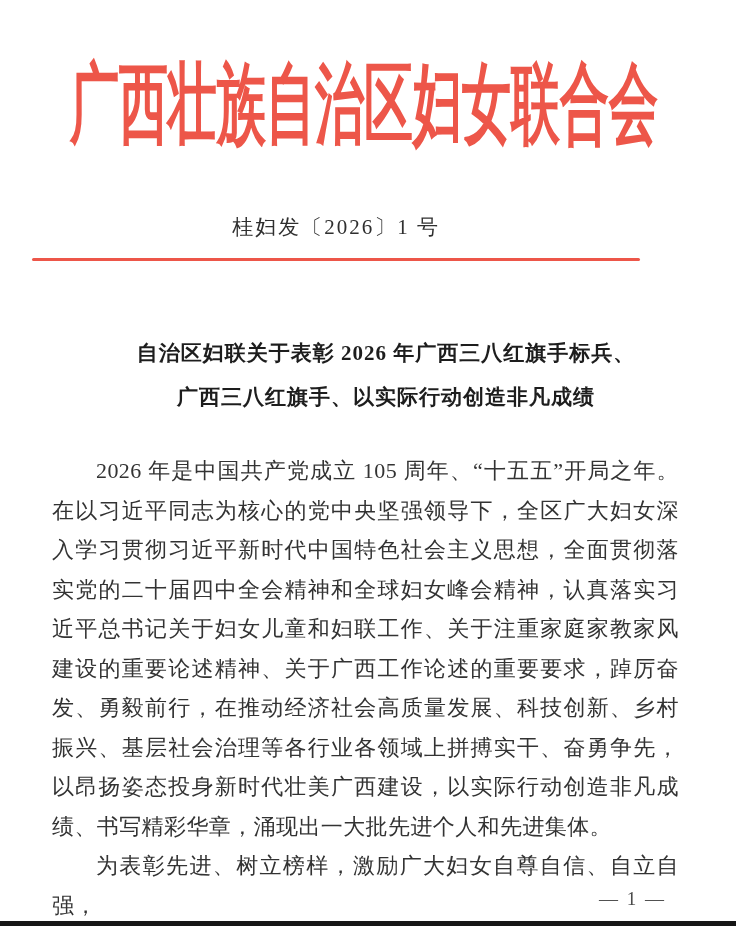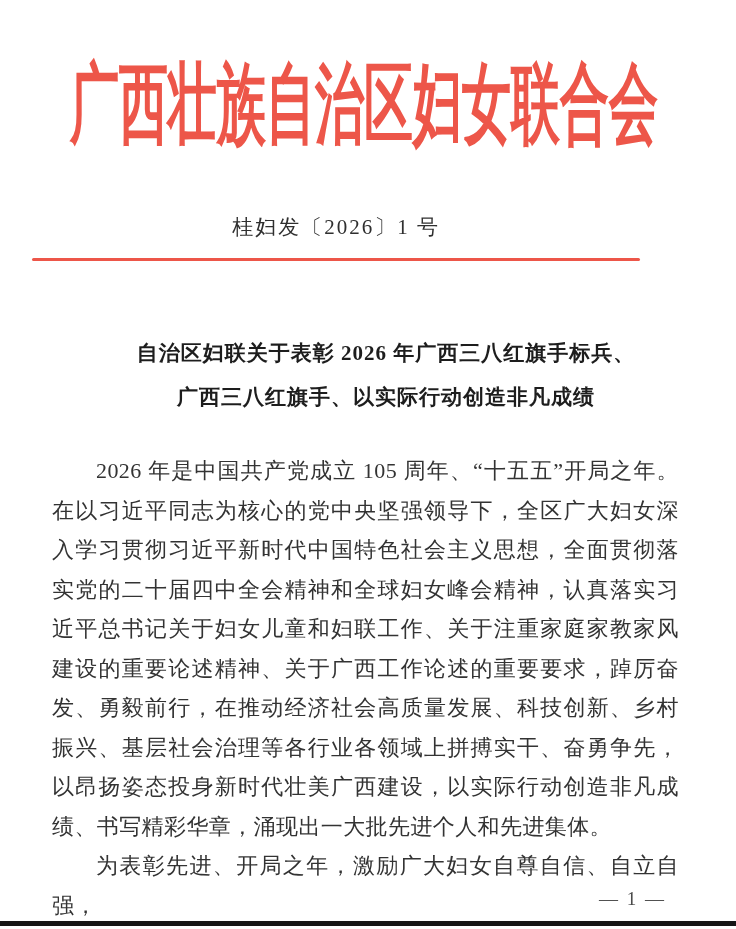--- a/index.html
+++ b/index.html
@@ -124,20 +124,20 @@
 
   <div class="red-line" style="background: rgb(237, 86, 73);"></div>
 
   <h1 class="title">
     <span class="tl">自治区妇联关于表彰 2026 年广西三八红旗手标兵、</span>
     <span class="tl">广西三八红旗手、以实际行动创造非凡成绩</span>
   </h1>
 
   <div class="body-text">
     <p>2026 年是中国共产党成立 105 周年、“十五五”开局之年。在以习近平同志为核心的党中央坚强领导下，全区广大妇女深入学习贯彻习近平新时代中国特色社会主义思想，全面贯彻落实党的二十届四中全会精神和全球妇女峰会精神，认真落实习近平总书记关于妇女儿童和妇联工作、关于注重家庭家教家风建设的重要论述精神、关于广西工作论述的重要要求，踔厉奋发、勇毅前行，在推动经济社会高质量发展、科技创新、乡村振兴、基层社会治理等各行业各领域上拼搏实干、奋勇争先，以昂扬姿态投身新时代壮美广西建设，以实际行动创造非凡成绩、书写精彩华章，涌现出一大批先进个人和先进集体。</p>
-    <p>为表彰先进、开局之年，激励广大妇女自尊自信、自立自强，</p>
+    <p>为表彰先进、树立榜样，激励广大妇女自尊自信、自立自强，</p>
   </div>
 
   <div class="page-number">— 1 —</div>
 
   <div class="bottom-bar"></div>
 
 </div>
 
 </body></html>

